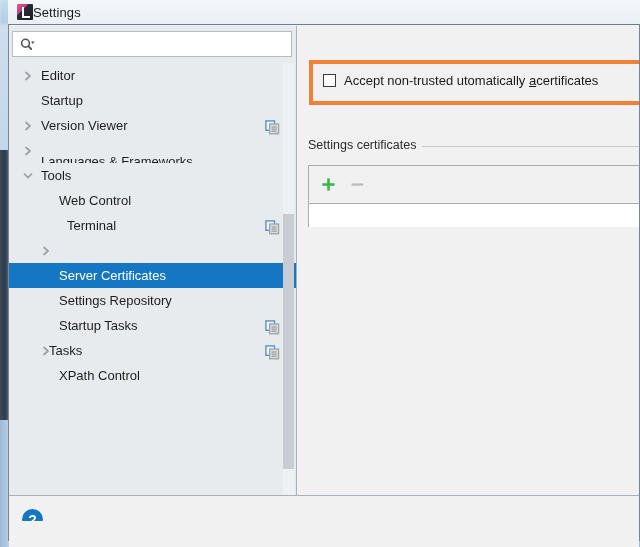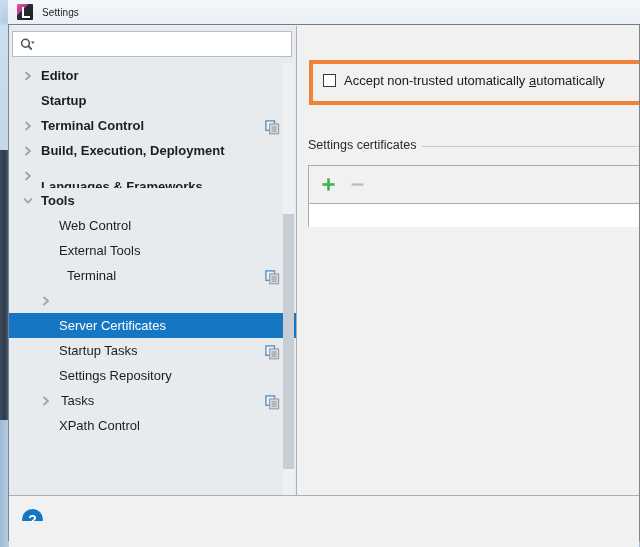--- a/index.html
+++ b/index.html
@@ -89,22 +89,21 @@
   }
   #app-icon::after {
     content: "";
     position: absolute;
     left: 5px; top: 3px;
     width: 6px; height: 9px;
     border-left: 2px solid #ffffff;
     border-bottom: 2px solid #ffffff;
   }
   #title-text {
-    margin-left: 9px;
-    font-size: 10px;
+    font-size: 13px;
     color: #1a1a1a;
     letter-spacing: .1px;
   }
 
   
   #content {
     position: absolute;
     left: 9px; top: 26px;
     width: 630px; height: 495px;
   }
@@ -156,21 +155,21 @@
   .tree-row {
     position: relative;
     height: 25px;
     line-height: 25px;
     font-size: 13px;
     color: #1d1d1d;
     white-space: nowrap;
     overflow: hidden;
   }
   .tree-row.top {
-    font-weight: bold;
+    font-weight: normal;
   }
   .tree-row.selected {
     background: #1577c4;
     color: #ffffff;
   }
   .arrow {
     position: absolute;
     top: 0;
     width: 14px; height: 25px;
     display: flex;
@@ -395,58 +394,47 @@
         </div>
         <div class="tree-row top">
           <span class="row-label" style="left: 32px;">Startup</span>
         </div>
         <div class="tree-row top">
           <span class="arrow" style="left: 12px;">
             <svg width="8" height="10" viewBox="0 0 8 10">
               <polyline points="2,1.5 6,5 2,8.5" fill="none" stroke="#9aa1a8" stroke-width="1.7" stroke-linecap="round" stroke-linejoin="round"></polyline>
             </svg>
           </span>
-          <span class="row-label" style="left: 32px;">Terminal Control</span>
+          <span class="row-label" style="left: 32px;">Version Viewer</span>
           <span class="dup-icon"><svg width="15" height="15" viewBox="0 0 15 15">
               <rect x="0.9" y="0.9" width="8.6" height="9.4" fill="#eef3f7" stroke="#5b93c7" stroke-width="1.4"></rect>
               <rect x="4.6" y="4.0" width="9.0" height="9.8" fill="#d7dade" stroke="#9aa0a6" stroke-width="1.2"></rect>
               <line x1="6.6" y1="7.0" x2="11.6" y2="7.0" stroke="#8d9399" stroke-width="1"></line>
               <line x1="6.6" y1="9.1" x2="11.6" y2="9.1" stroke="#8d9399" stroke-width="1"></line>
               <line x1="6.6" y1="11.2" x2="11.6" y2="11.2" stroke="#8d9399" stroke-width="1"></line>
             </svg></span>
         </div>
         <div class="tree-row top">
           <span class="arrow" style="left: 12px;">
             <svg width="8" height="10" viewBox="0 0 8 10">
               <polyline points="2,1.5 6,5 2,8.5" fill="none" stroke="#9aa1a8" stroke-width="1.7" stroke-linecap="round" stroke-linejoin="round"></polyline>
             </svg>
           </span>
-          <span class="row-label" style="left: 32px;">Build, Execution, Deployment</span>
-        </div>
-        <div class="tree-row top">
-          <span class="arrow" style="left: 12px;">
-            <svg width="8" height="10" viewBox="0 0 8 10">
-              <polyline points="2,1.5 6,5 2,8.5" fill="none" stroke="#9aa1a8" stroke-width="1.7" stroke-linecap="round" stroke-linejoin="round"></polyline>
-            </svg>
-          </span>
           <span class="row-label" style="left: 32px; margin-top: 11px;">Languages &amp; Frameworks</span>
         </div>
         <div class="tree-row top">
           <span class="arrow" style="left: 12px;">
             <svg width="10" height="8" viewBox="0 0 10 8">
               <polyline points="1.5,2 5,5.6 8.5,2" fill="none" stroke="#9aa1a8" stroke-width="1.7" stroke-linecap="round" stroke-linejoin="round"></polyline>
             </svg>
           </span>
           <span class="row-label" style="left: 32px;">Tools</span>
         </div>
         <div class="tree-row">
           <span class="row-label" style="left: 50px;">Web Control</span>
-        </div>
-        <div class="tree-row">
-          <span class="row-label" style="left: 50px;">External Tools</span>
         </div>
         <div class="tree-row">
           <span class="row-label" style="left: 58px;">Terminal</span>
           <span class="dup-icon"><svg width="15" height="15" viewBox="0 0 15 15">
               <rect x="0.9" y="0.9" width="8.6" height="9.4" fill="#eef3f7" stroke="#5b93c7" stroke-width="1.4"></rect>
               <rect x="4.6" y="4.0" width="9.0" height="9.8" fill="#d7dade" stroke="#9aa0a6" stroke-width="1.2"></rect>
               <line x1="6.6" y1="7.0" x2="11.6" y2="7.0" stroke="#8d9399" stroke-width="1"></line>
               <line x1="6.6" y1="9.1" x2="11.6" y2="9.1" stroke="#8d9399" stroke-width="1"></line>
               <line x1="6.6" y1="11.2" x2="11.6" y2="11.2" stroke="#8d9399" stroke-width="1"></line>
             </svg></span>
@@ -455,39 +443,39 @@
           <span class="arrow" style="left: 30px;">
             <svg width="8" height="10" viewBox="0 0 8 10">
               <polyline points="2,1.5 6,5 2,8.5" fill="none" stroke="#9aa1a8" stroke-width="1.7" stroke-linecap="round" stroke-linejoin="round"></polyline>
             </svg>
           </span>
         </div>
         <div class="tree-row selected" style="background: rgb(21, 119, 196);">
           <span class="row-label" style="left: 50px;">Server Certificates</span>
         </div>
         <div class="tree-row">
+          <span class="row-label" style="left: 50px;">Settings Repository</span>
+        </div>
+        <div class="tree-row">
           <span class="row-label" style="left: 50px;">Startup Tasks</span>
           <span class="dup-icon"><svg width="15" height="15" viewBox="0 0 15 15">
               <rect x="0.9" y="0.9" width="8.6" height="9.4" fill="#eef3f7" stroke="#5b93c7" stroke-width="1.4"></rect>
               <rect x="4.6" y="4.0" width="9.0" height="9.8" fill="#d7dade" stroke="#9aa0a6" stroke-width="1.2"></rect>
               <line x1="6.6" y1="7.0" x2="11.6" y2="7.0" stroke="#8d9399" stroke-width="1"></line>
               <line x1="6.6" y1="9.1" x2="11.6" y2="9.1" stroke="#8d9399" stroke-width="1"></line>
               <line x1="6.6" y1="11.2" x2="11.6" y2="11.2" stroke="#8d9399" stroke-width="1"></line>
             </svg></span>
         </div>
         <div class="tree-row">
-          <span class="row-label" style="left: 50px;">Settings Repository</span>
-        </div>
-        <div class="tree-row">
           <span class="arrow" style="left: 30px;">
             <svg width="8" height="10" viewBox="0 0 8 10">
               <polyline points="2,1.5 6,5 2,8.5" fill="none" stroke="#9aa1a8" stroke-width="1.7" stroke-linecap="round" stroke-linejoin="round"></polyline>
             </svg>
           </span>
-          <span class="row-label" style="left: 52px;">Tasks</span>
+          <span class="row-label" style="left: 40px;">Tasks</span>
           <span class="dup-icon"><svg width="15" height="15" viewBox="0 0 15 15">
               <rect x="0.9" y="0.9" width="8.6" height="9.4" fill="#eef3f7" stroke="#5b93c7" stroke-width="1.4"></rect>
               <rect x="4.6" y="4.0" width="9.0" height="9.8" fill="#d7dade" stroke="#9aa0a6" stroke-width="1.2"></rect>
               <line x1="6.6" y1="7.0" x2="11.6" y2="7.0" stroke="#8d9399" stroke-width="1"></line>
               <line x1="6.6" y1="9.1" x2="11.6" y2="9.1" stroke="#8d9399" stroke-width="1"></line>
               <line x1="6.6" y1="11.2" x2="11.6" y2="11.2" stroke="#8d9399" stroke-width="1"></line>
             </svg></span>
         </div>
         <div class="tree-row">
           <span class="row-label" style="left: 50px;">XPath Control</span>
@@ -497,21 +485,21 @@
     <div id="tree-scroll-track"></div>
     <div id="tree-scroll-thumb"></div>
   </div>
 
   <div id="right-pane">
 
 
     <div id="highlight-box" style="border-color: rgb(240, 129, 55);">
       <div id="accept-row">
         <span id="accept-checkbox"></span>
-        <span id="accept-label"><span>Accept non-trusted utomatically </span><u>a</u><span>utomatically</span></span>
+        <span id="accept-label"><span>Accept non-trusted utomatically </span><u>a</u><span>certificates</span></span>
       </div>
     </div>
 
     <div id="group-line"></div>
     <div id="group-title">Settings certificates</div>
 
     <div id="cert-box">
       <div id="cert-toolbar">
         <span class="tool-btn" id="btn-add">
           <svg width="15" height="15" viewBox="0 0 15 15">

